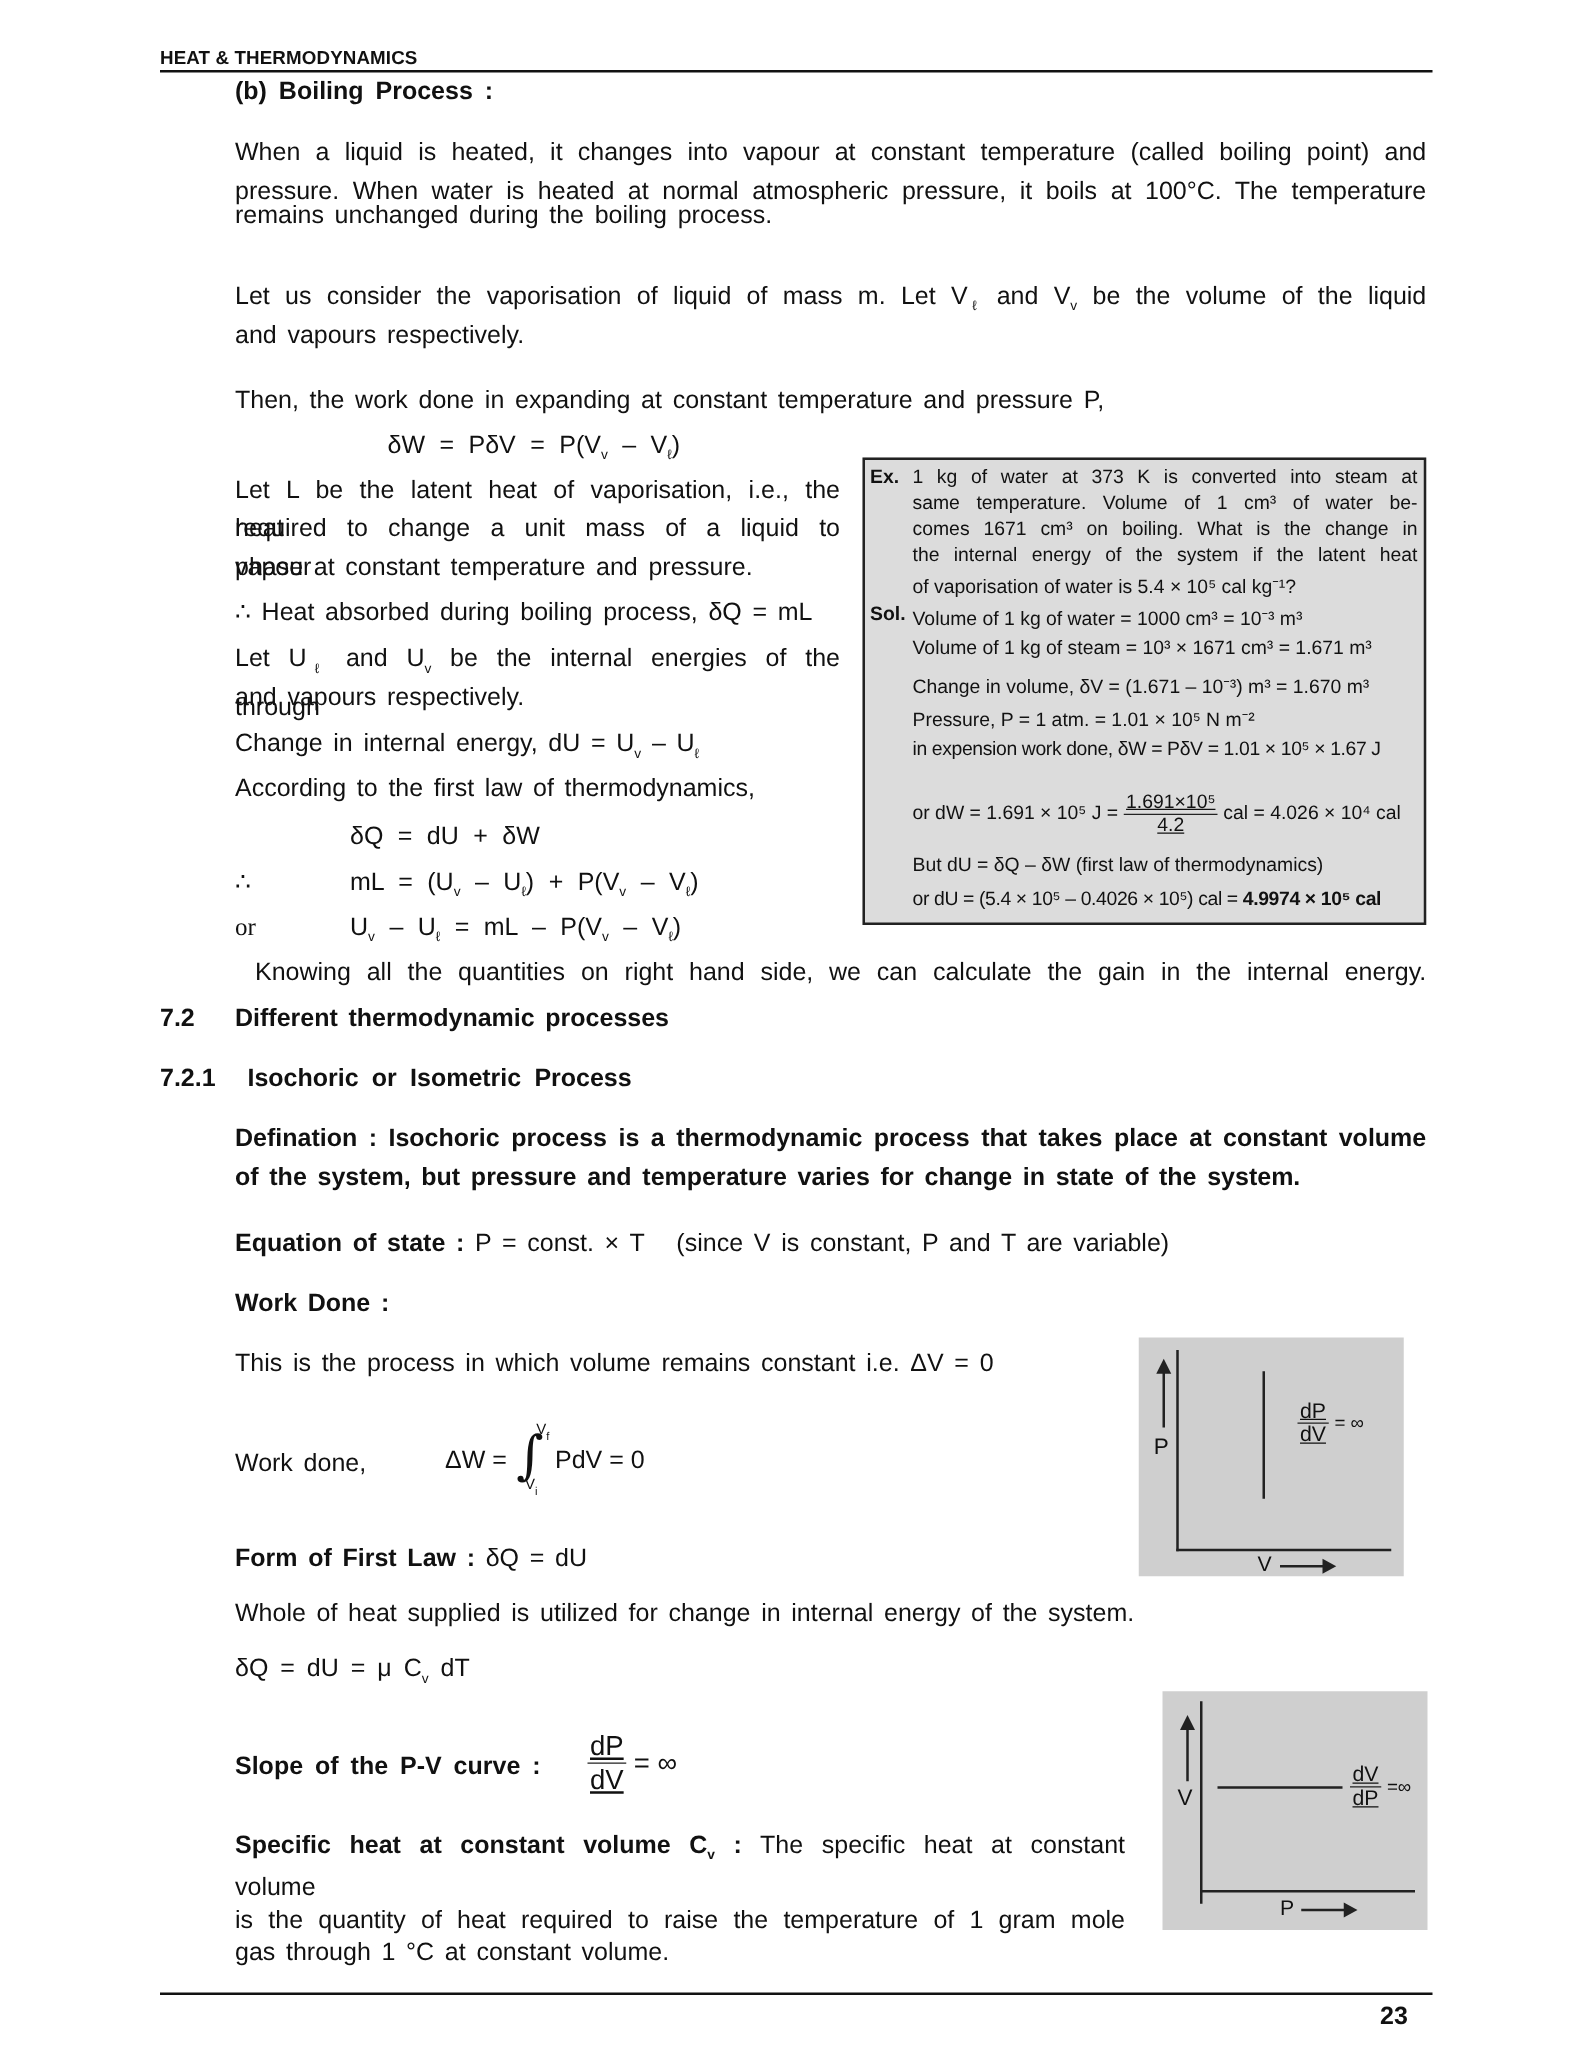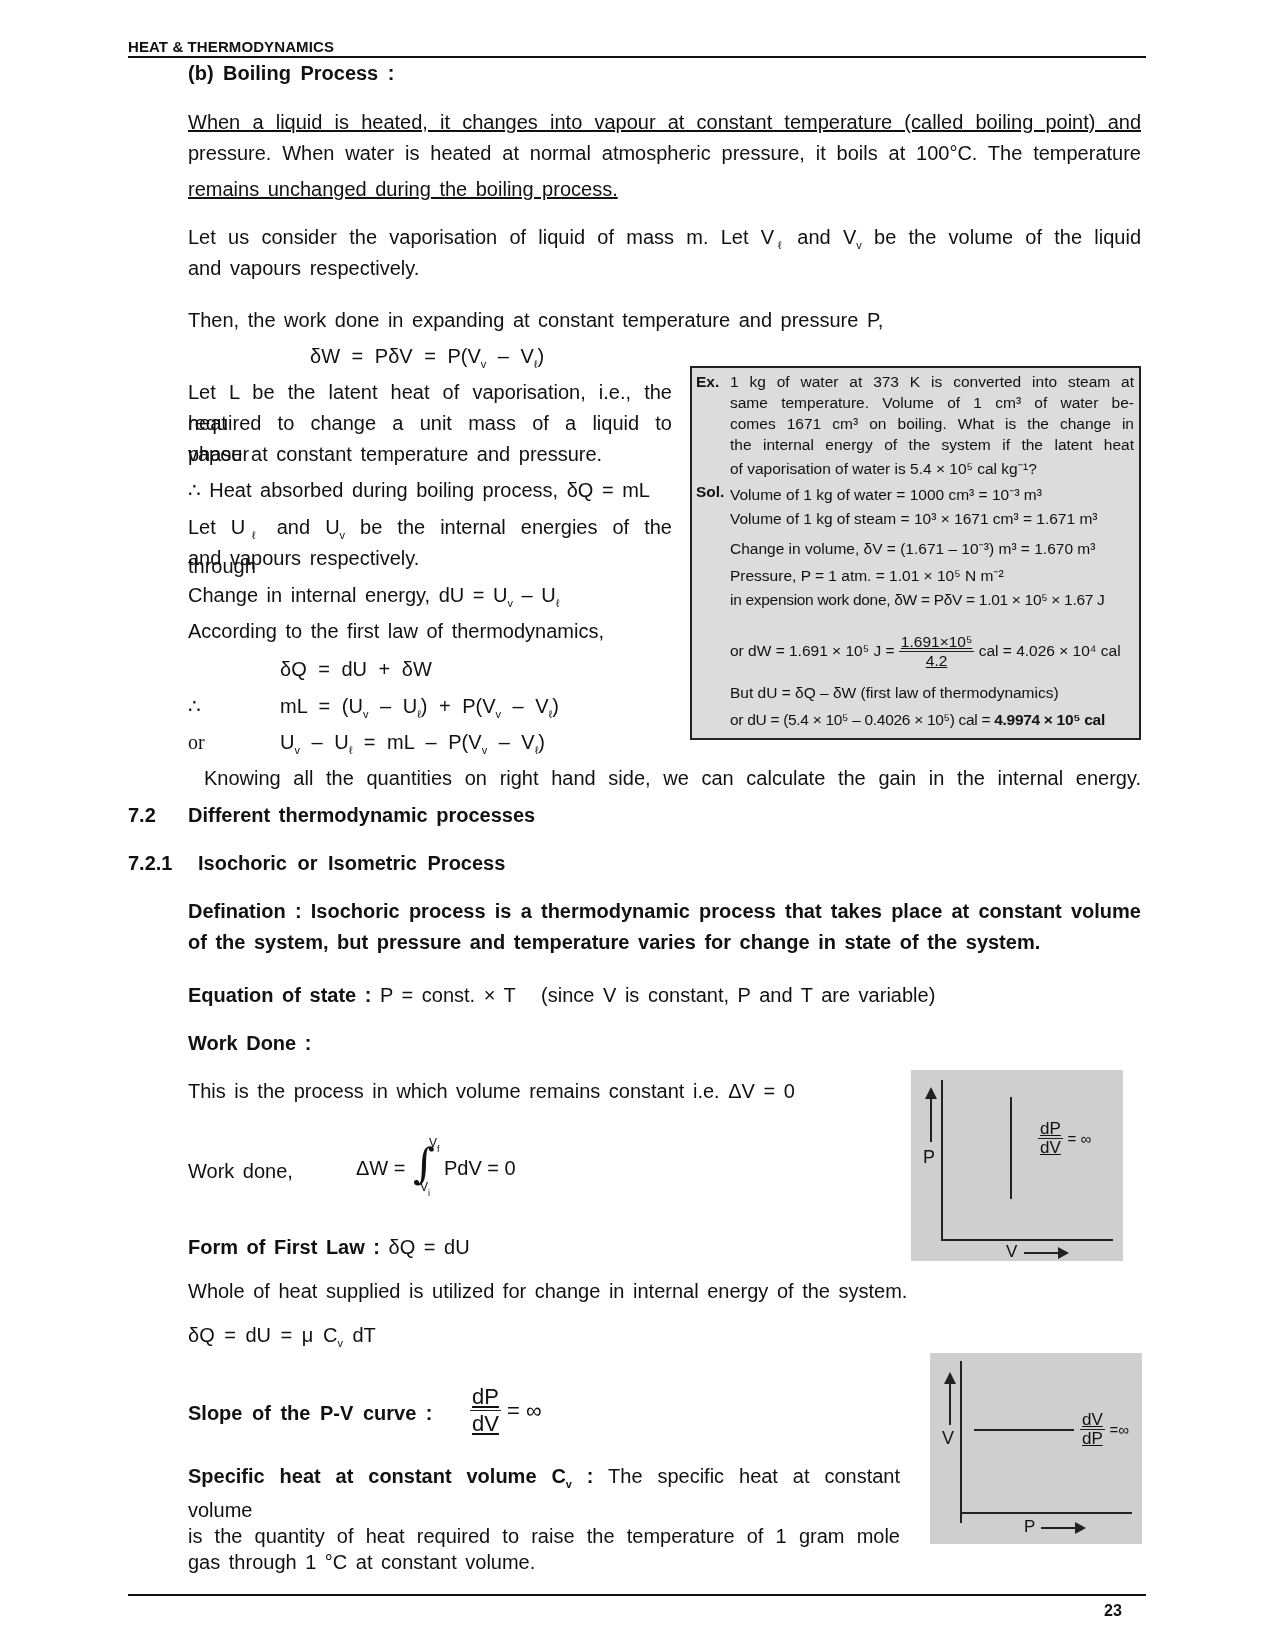--- a/index.html
+++ b/index.html
@@ -21,23 +21,23 @@
   .line { position:absolute; background:#222; }
 </style>
 </head>
 <body>
 
 <div class="abs hdr">HEAT &amp; THERMODYNAMICS</div>
 <div class="abs hrule" style="top:56px;"></div>
 
 <div class="abs p b" style="left:188px; top:58px; word-spacing:4px;">(b) Boiling Process :</div>
 
-<div class="abs p just" style="left:188px; top:107px; width:953px;text-decoration:underline;">When a liquid is heated, it changes into vapour at constant temperature (called boiling point) and</div>
+<div class="abs p just" style="left:188px; top:107px; width:953px;">When a liquid is heated, it changes into vapour at constant temperature (called boiling point) and</div>
 <div class="abs p just" style="left:188px; top:138px; width:953px;">pressure. When water is heated at normal atmospheric pressure, it boils at 100°C. The temperature</div>
-<div class="abs p" style="left:188px; top:174px;text-decoration:underline;">remains unchanged during the boiling process.</div>
+<div class="abs p" style="left:188px; top:157px;">remains unchanged during the boiling process.</div>
 
 <div class="abs p just" style="left:188px; top:222px; width:953px;"><span>Let us consider the vaporisation of liquid of mass m. Let V</span><sub>ℓ</sub><span> and V</span><sub>v</sub><span> be the volume of the liquid</span></div>
 <div class="abs p" style="left:188px; top:253px;">and vapours respectively.</div>
 
 <div class="abs p" style="left:188px; top:305px;">Then, the work done in expanding at constant temperature and pressure P,</div>
 
 <div class="abs p" style="left:310px; top:341px; word-spacing:6px;"><span>δW = PδV = P(V</span><sub>v</sub> – V<sub>ℓ</sub>)</div>
 
 <div class="abs p just" style="left:188px; top:377px; width:484px;">Let L be the latent heat of vaporisation, i.e., the heat</div>
 <div class="abs p just" style="left:188px; top:408px; width:484px;">required to change a unit mass of a liquid to vapour</div>
@@ -152,13 +152,13 @@
   <div class="abs" style="left:150px; top:58px; font-size:17px;">
     <span class="frac" style="line-height:18px;"><span class="n">dV</span><span class="d">dP</span></span>
     <span style="vertical-align:middle; font-size:15px;">=∞</span>
   </div>
   <div class="abs" style="left:94px; top:164px; font-size:17px;">P</div>
   <div class="line" style="left:111px; top:174px; width:36px; height:2px;"></div>
   <div class="abs" style="left:145px; top:169px; width:0; height:0; border-top:6px solid transparent; border-bottom:6px solid transparent; border-left:11px solid #222;"></div>
 </div>
 
 <div class="abs hrule" style="top:1594px;"></div>
-<div class="abs b" style="left:1104px; top:1602px; font-size:16px;">23</div>
+<div class="abs b" style="left:1104px; top:1602px; font-size:20px;">23</div>
 
 </body></html>

